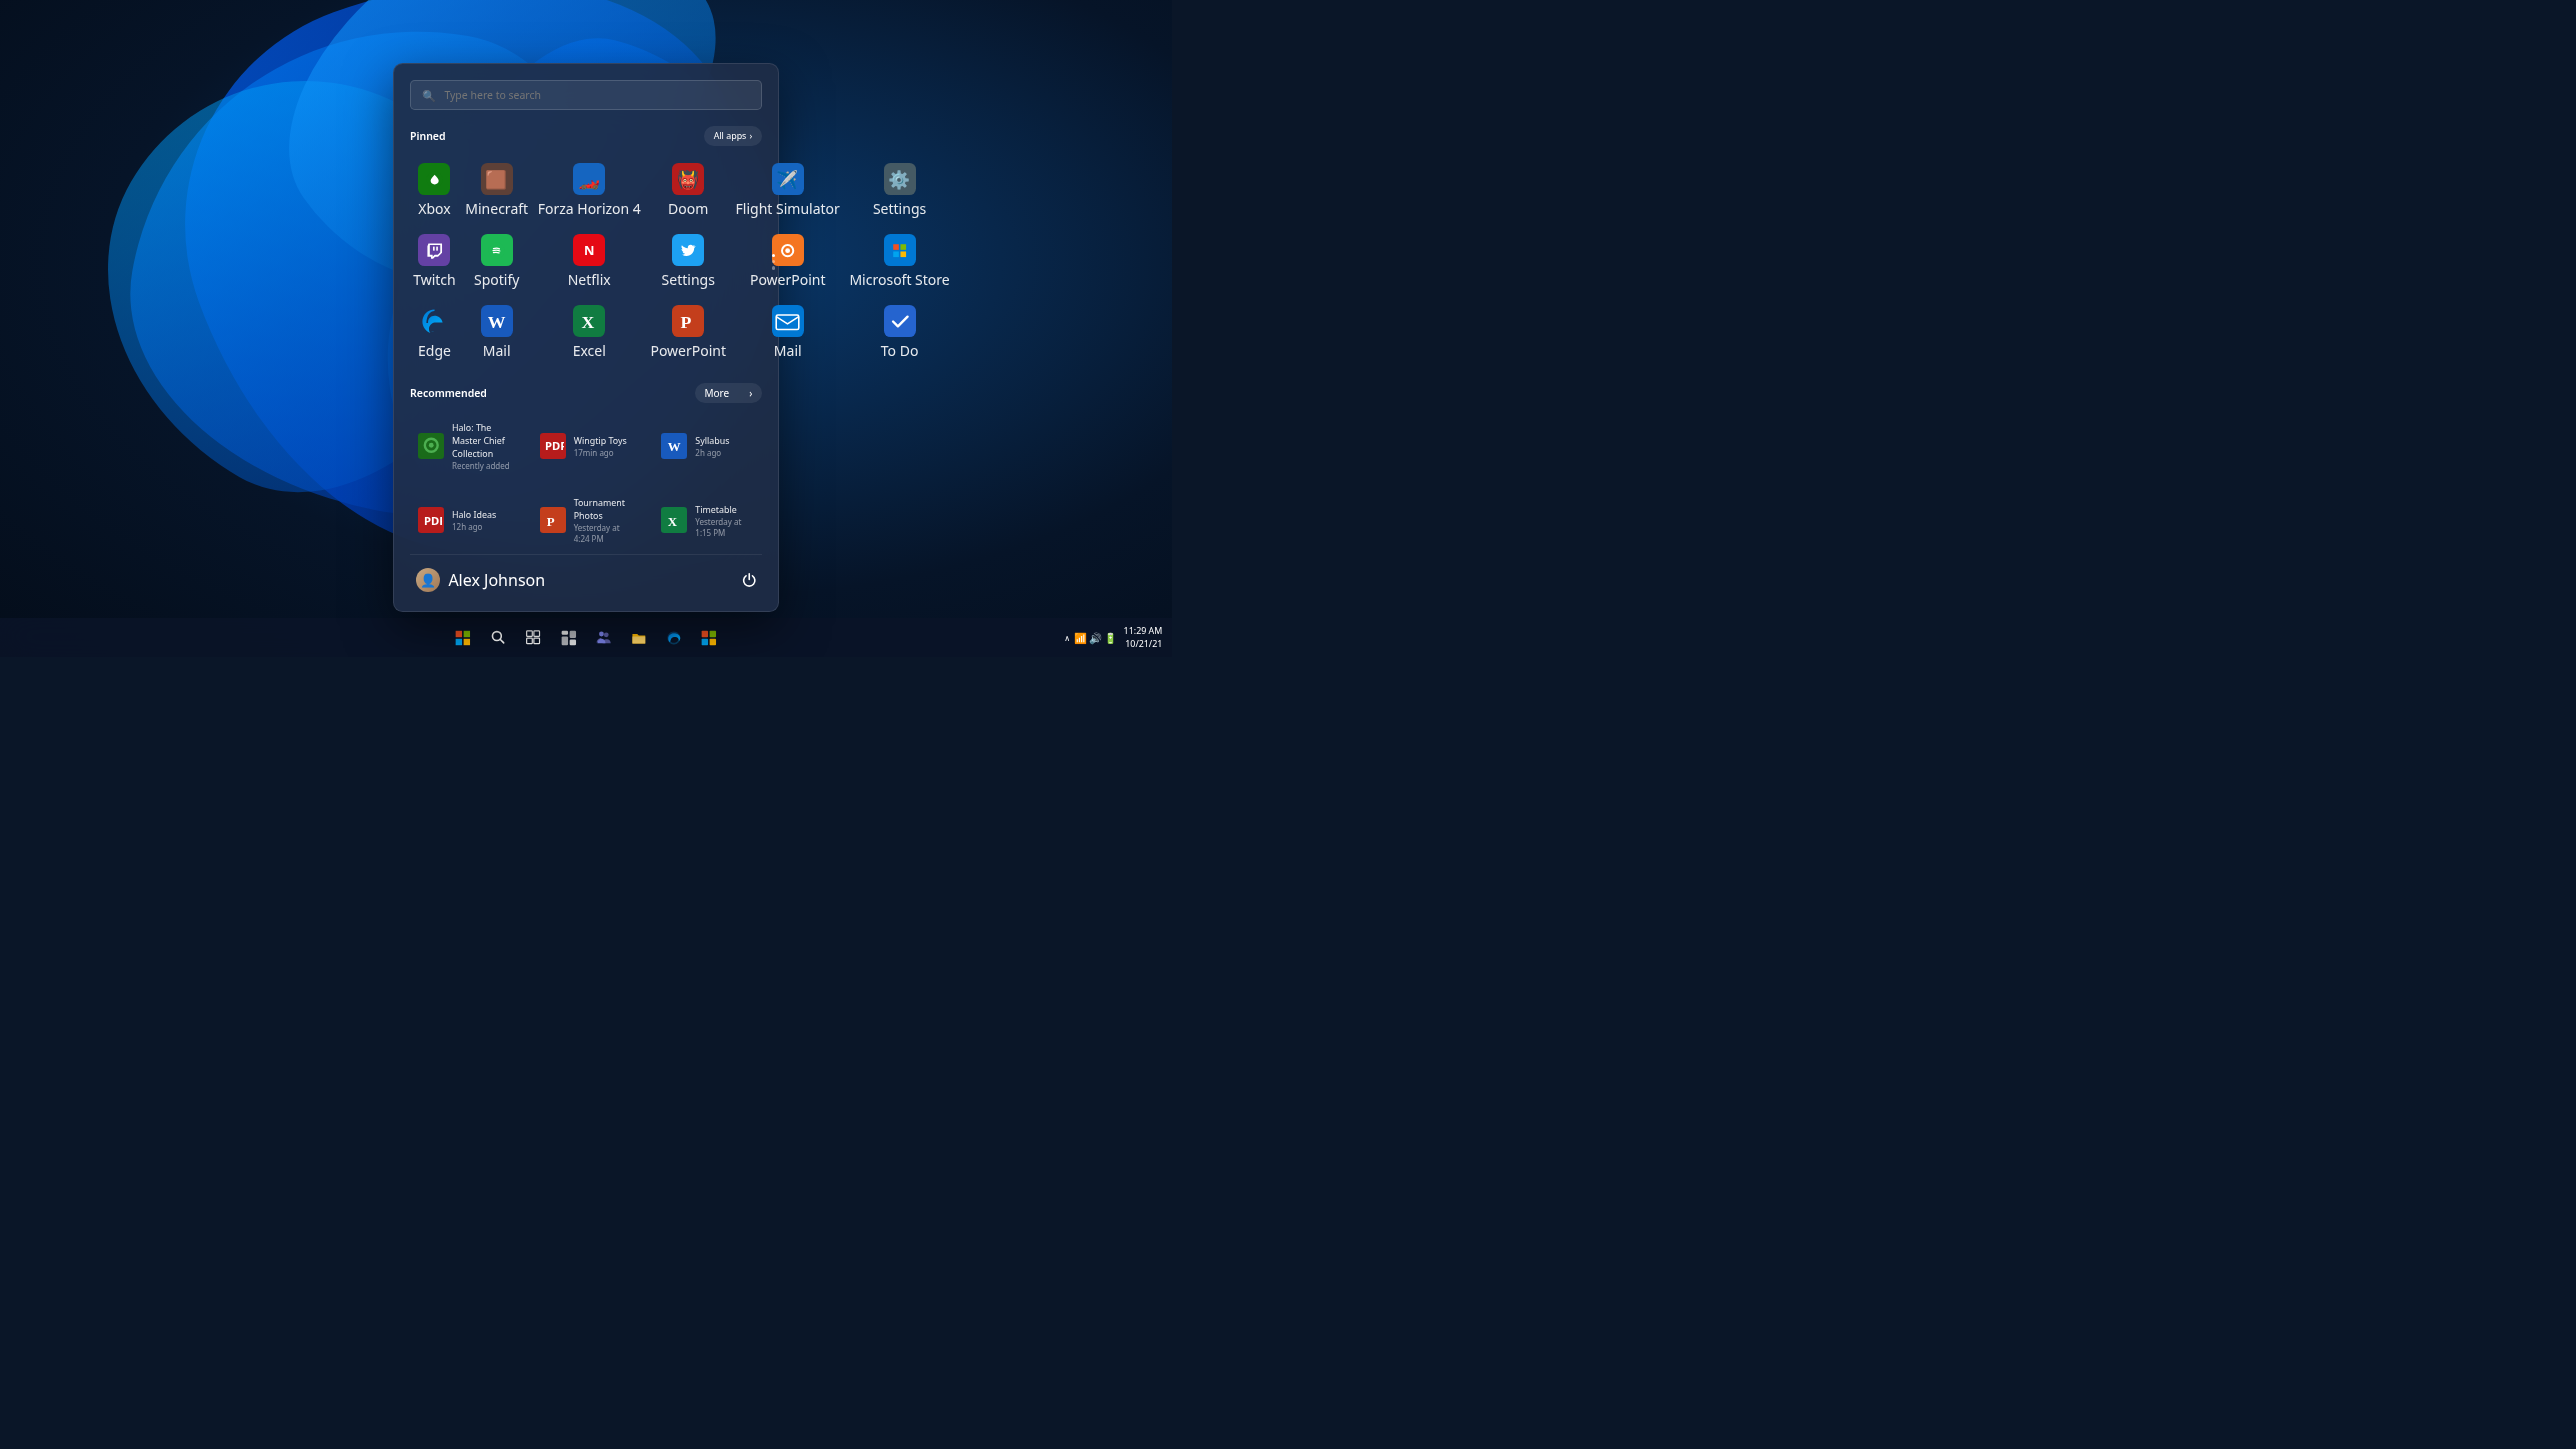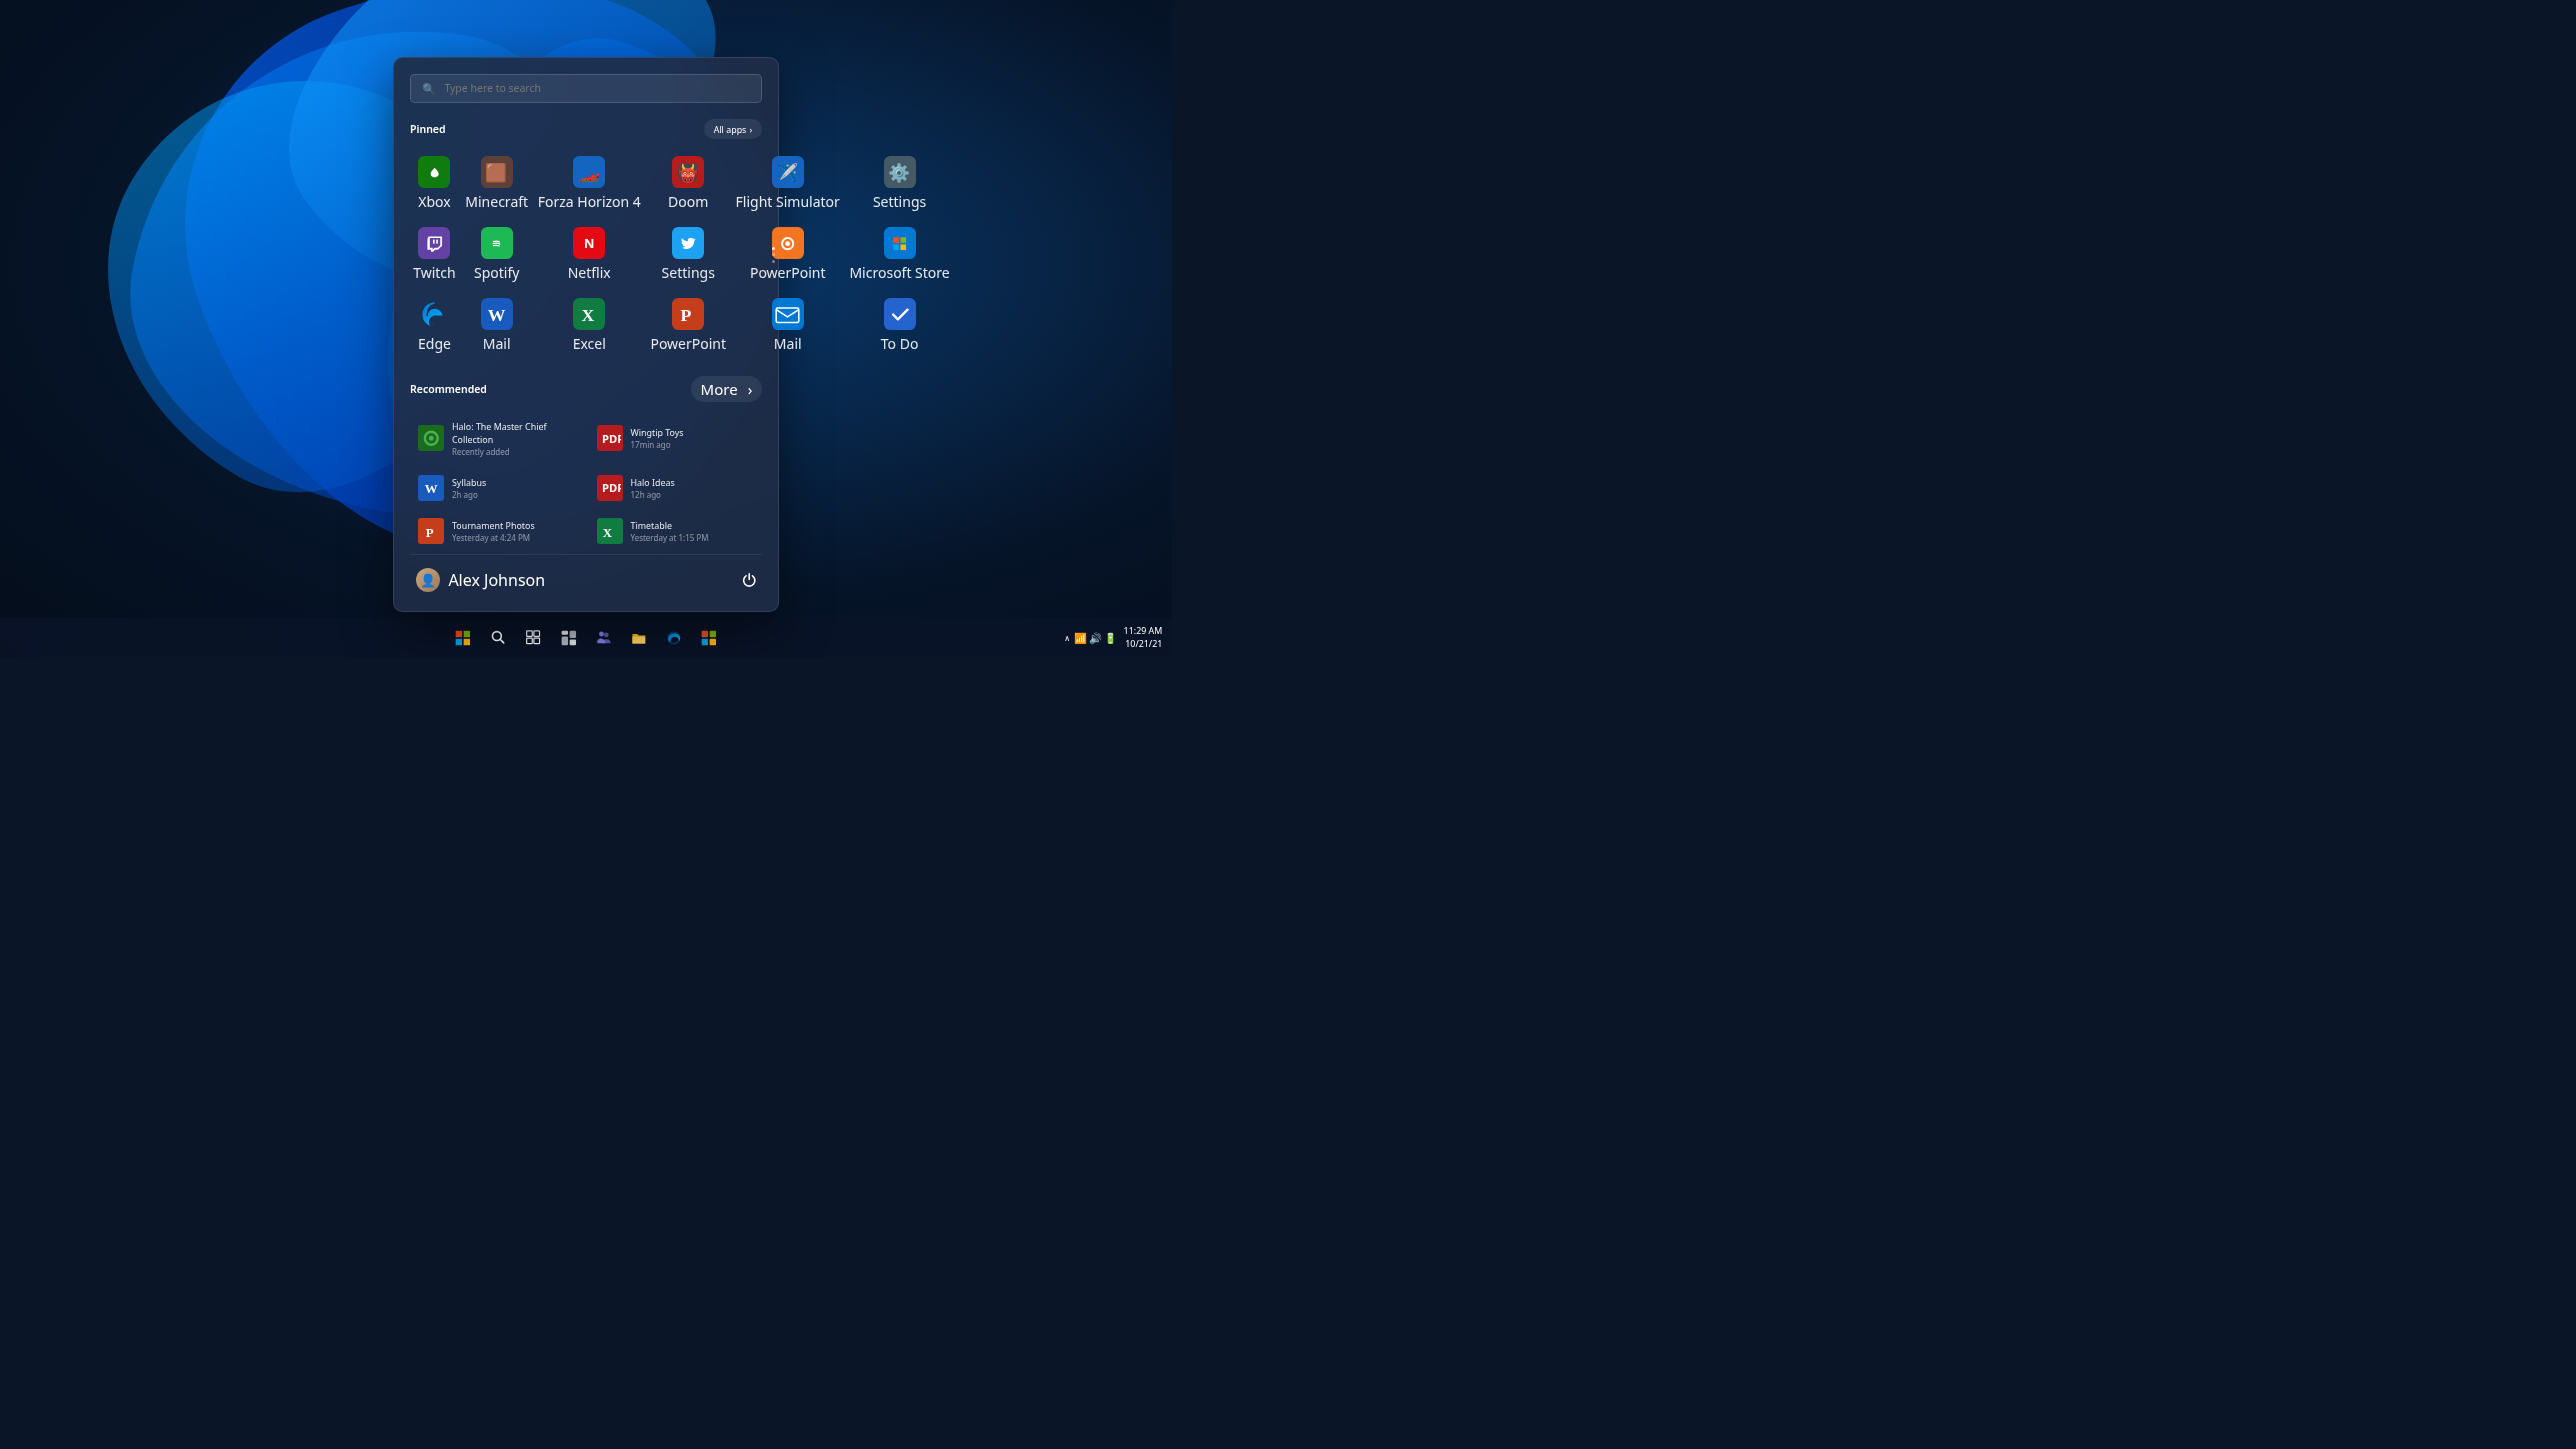--- a/index.html
+++ b/index.html
@@ -265,22 +265,22 @@
       background: rgba(255,255,255,0.4);
     }
 
     .scroll-dot.active {
       background: white;
     }
 
     
     .recommended-grid {
       display: grid;
-      grid-template-columns: 1fr 1fr;
-      gap: 5px;
+      grid-template-columns: 1fr 1fr 1fr;
+      gap: 13px;
       margin-bottom: 1px;
     }
 
     .rec-item {
       display: flex;
       align-items: center;
       gap: 8px;
       padding: 6.4px 8px;
       border-radius: 4.8px;
       cursor: pointer;
@@ -377,26 +377,26 @@
     .icon-powerpoint { background: #c43e1c; }
     .icon-mail { background: #0078d4; }
     .icon-todo { background: #2564cf; }
 
     
     .more-btn {
       background: rgba(255,255,255,0.08);
       border: none;
       border-radius: 13px;
       color: white;
-      font-size: 15px;
+      font-size: 10px;
       padding: 3.2px 9.7px;
       cursor: pointer;
       display: flex;
       align-items: center;
-      gap: 10px;
+      gap: 20px;
       font-family: inherit;
       justify-content: flex-end;
     }
 
     
     .sys-tray {
       display: flex;
       align-items: center;
       gap: 1.6px;
       color: white;

